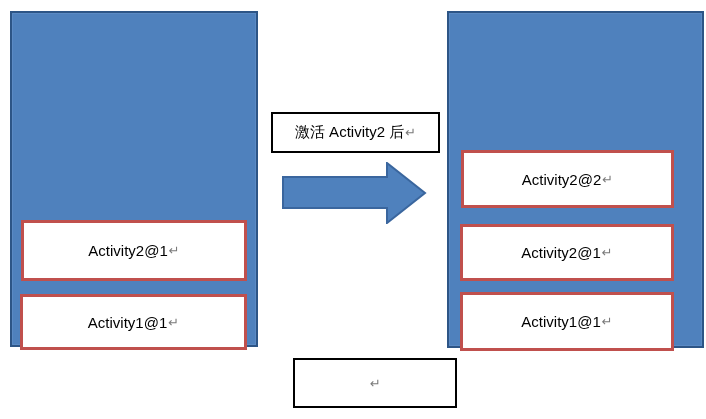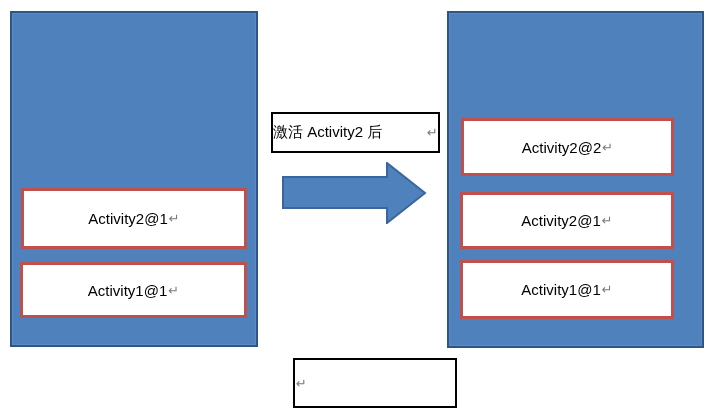--- a/index.html
+++ b/index.html
@@ -25,33 +25,34 @@
   .activity {
     position: absolute;
     background: #ffffff;
     border: 3px solid #c0504d;
     display: flex;
     align-items: center;
     justify-content: center;
     font-size: 15px;
     color: #000000;
     white-space: nowrap;
+    margin-top: 32px;
   }
   .ret {
     color: #7a7a7a;
     font-size: 13px;
     margin-left: 1px;
   }
   .label-box {
     position: absolute;
     background: #ffffff;
     border: 2px solid #000000;
     display: flex;
     align-items: center;
-    justify-content: space-between;
+    justify-content: center;
     font-size: 15px;
     color: #000000;
     white-space: nowrap;
   }
   .transition-box { left: 271px; top: 112px; width: 169px; height: 41px; }
   .mode-box       { left: 293px; top: 358px; width: 164px; height: 50px; }
   .arrow-svg {
     position: absolute;
     left: 282px;
     top: 162px;

